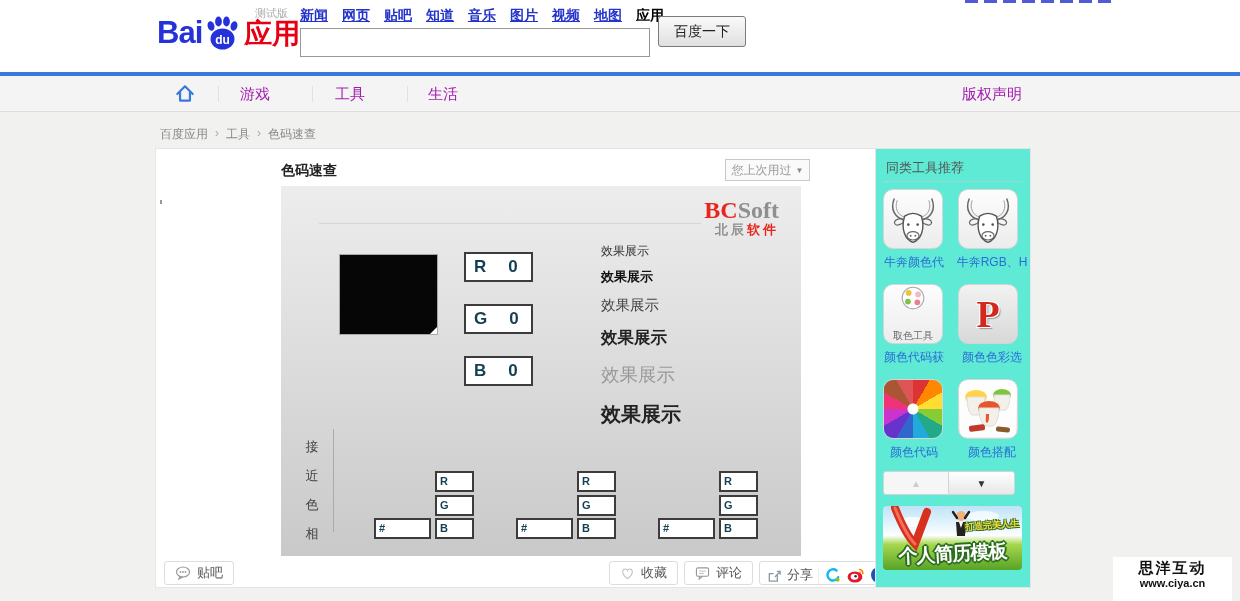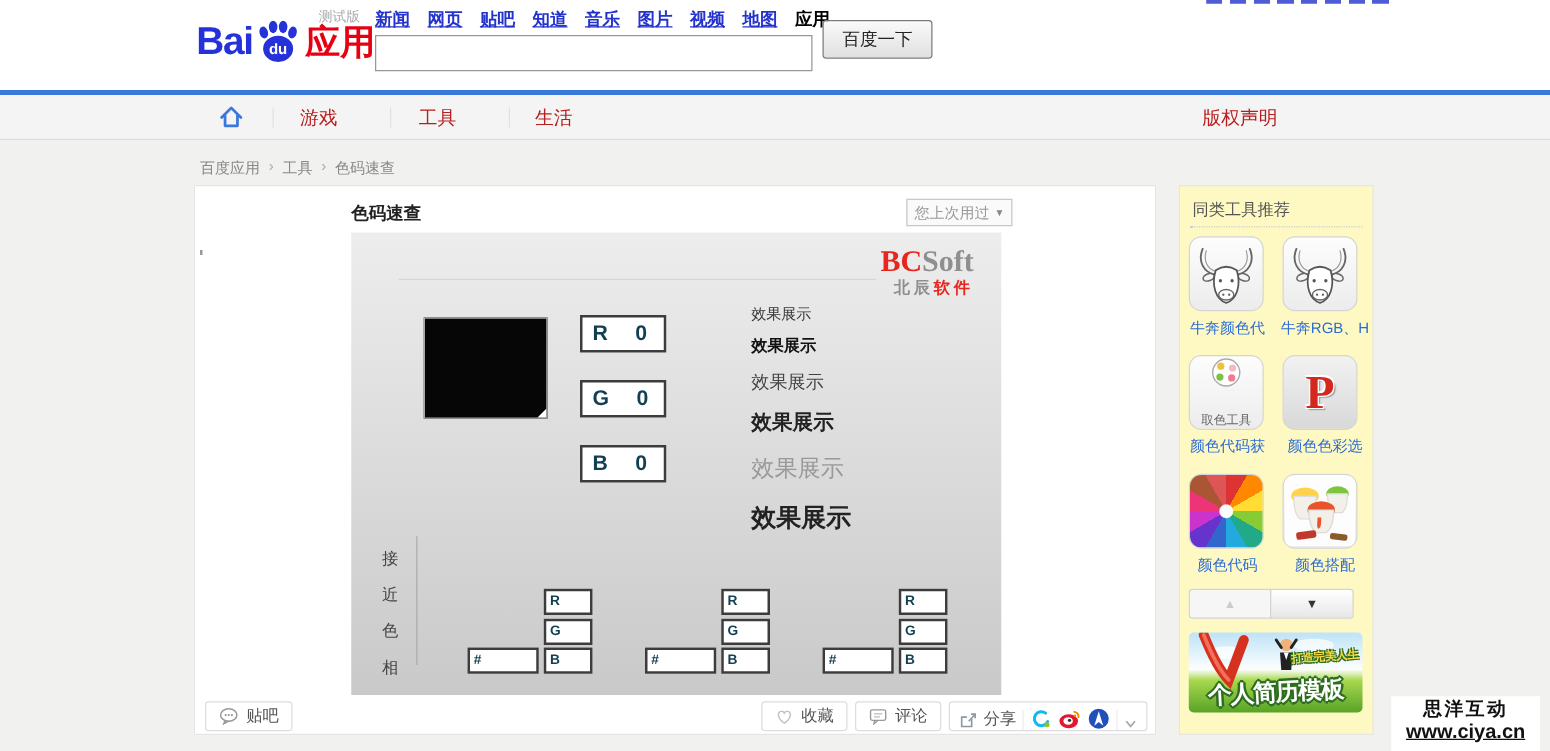--- a/index.html
+++ b/index.html
@@ -18,21 +18,21 @@
   .search-input { position:absolute; left:300px; top:28px; width:350px; height:29px; border:1px solid #989898; background:#fff; font-size:16px; padding:0 6px; outline:none; }
   .search-btn { position:absolute; left:658px; top:16px; width:88px; height:31px; background:linear-gradient(#fafafa,#e0e0e0); border:1px solid #7b7b7b; border-radius:3px; font-size:14px; color:#222; font-family:"Liberation Sans",sans-serif; cursor:pointer; }
   .clipped-links { position:absolute; left:965px; top:0; width:150px; height:3px;
      background:repeating-linear-gradient(90deg,#2433cc 0 13px, transparent 13px 19px); opacity:.8; }
 
   .blue-bar { position:absolute; top:72px; left:0; width:1240px; height:4px; background:#3b78dc; }
 
   
   .navbar { position:absolute; top:76px; left:0; width:1240px; height:36px; background:#f4f4f4; border-bottom:1px solid #ddd; }
   .navbar .sep { position:absolute; top:10px; width:1px; height:16px; background:#e1e1e1; }
-  .nav-item { position:absolute; top:9px; font-size:15px; color:#b91c1c; cursor:pointer; }
+  .nav-item { position:absolute; top:9px; font-size:15px; color:#a21caf; cursor:pointer; }
   .home-icon { position:absolute; left:174px; top:7px; cursor:pointer; }
 
   
   .breadcrumb { position:absolute; left:160px; top:126px; font-size:12px; color:#888; display:flex; gap:7px; }
   .breadcrumb .bsep { color:#aaa; }
   .breadcrumb .crumb { cursor:pointer; }
 
   
   .main-card { position:absolute; left:155px; top:148px; width:770px; height:440px; background:#fff; border:1px solid #e5e5e5; }
   .stray-mark { position:absolute; left:4px; top:51px; width:2px; height:4px; background:#999; }
@@ -74,21 +74,21 @@
 
   
   .tb-btn { height:24px; border:1px solid #ddd; border-radius:3px; background:#fff; display:flex; align-items:center; gap:6px; padding:0 10px; font-size:13px; color:#555; cursor:pointer; }
   .tieba-btn { position:absolute; left:8px; top:412px; }
   .right-tools { position:absolute; right:6px; top:412px; display:flex; gap:6px; align-items:center; }
   .share-group { padding:0 7px; gap:5px;align-items:flex-end; }
   .vr { width:1px; height:16px; background:#eee; }
   .soc { width:18px; height:18px; display:inline-block; cursor:pointer; }
 
   
-  .sidebar { position:absolute; left:943px; top:148px; width:156px; height:440px; background:#fef9c3; border:1px solid #e5e5e5; }
+  .sidebar { position:absolute; left:875px; top:148px; width:156px; height:440px; background:#5eead4; border:1px solid #e5e5e5; }
   .sb-title { position:absolute; left:10px; top:10px; font-size:13px; color:#555; }
   .sb-dotted { position:absolute; left:8px; top:32px; width:138px; border-top:1px dotted #ccc; }
   .tool-cell { position:absolute; width:60px; height:60px; border:1px solid #d5d5d5; border-radius:10px; background:linear-gradient(#fdfdfd,#ececec); overflow:hidden; cursor:pointer; display:flex; align-items:center; justify-content:center; flex-direction:column; }
   .cellA { left:7px;gap:20px; } .cellB { left:82px; }
   .row1 { top:40px; } .row2 { top:135px; } .row3 { top:230px; }
   .tool-label { position:absolute; width:78px; text-align:center; font-size:12px; color:#2c6cd6; white-space:nowrap; cursor:pointer; }
   .lblA { left:-1px; } .lblB { left:77px; }
   .lrow1 { top:105px; } .lrow2 { top:200px; } .lrow3 { top:295px; }
   .palette-text { font-size:10px; color:#666; margin-top:-2px; }
   .p-letter { font-family:"Liberation Serif",serif; font-size:38px; font-weight:bold; color:#d3281e;
@@ -102,21 +102,21 @@
   .banner { position:absolute; left:7px; top:357px; width:139px; height:64px; border-radius:4px; overflow:hidden;
       background:linear-gradient(180deg,#bfe3f7 0%,#e9f6fd 32%,#fdfefe 46%,#a6d84e 60%,#58a326 100%); cursor:pointer; }
   .banner-tag { position:absolute; right:3px; top:13px; font-size:9px; font-weight:bold; color:#ffd83d; transform:rotate(-4deg);
       text-shadow:-1px -1px 0 #2c6e1e,1px -1px 0 #2c6e1e,-1px 1px 0 #2c6e1e,1px 1px 0 #2c6e1e; }
   .banner-title { position:absolute; left:0; right:0; bottom:3px; text-align:center; font-size:19px; font-weight:bold; color:#fff; letter-spacing:-1px; transform:rotate(-3deg);
       text-shadow:-2px 0 0 #2c6e1e,2px 0 0 #2c6e1e,0 -2px 0 #2c6e1e,0 2px 0 #2c6e1e,-1px -1px 0 #2c6e1e,1px 1px 0 #2c6e1e,1px -1px 0 #2c6e1e,-1px 1px 0 #2c6e1e; }
 
   
   .watermark { position:absolute; left:1113px; top:557px; width:119px; height:56px; background:#fff; text-align:center; line-height:1.1; padding-top:3px; }
   .wm1 { font-size:15px; font-weight:bold; color:#111; letter-spacing:2px; }
-  .wm2 { font-size:16px; font-weight:bold; color:#111;text-decoration:underline; }
+  .wm2 { font-size:11px; font-weight:bold; color:#111; }
 </style>
 </head>
 <body>
 
 <div class="header">
   <div class="logo">
     <span class="logo-bai">Bai</span>
     <svg width="38" height="36" viewBox="0 0 38 36" style="margin:0 1px -2px 1px;">
       <ellipse cx="8" cy="10" rx="3.4" ry="4.8" fill="#2632d9" transform="rotate(-14 8 10)"></ellipse>
       <ellipse cx="15.5" cy="5.5" rx="3.4" ry="5" fill="#2632d9"></ellipse>

